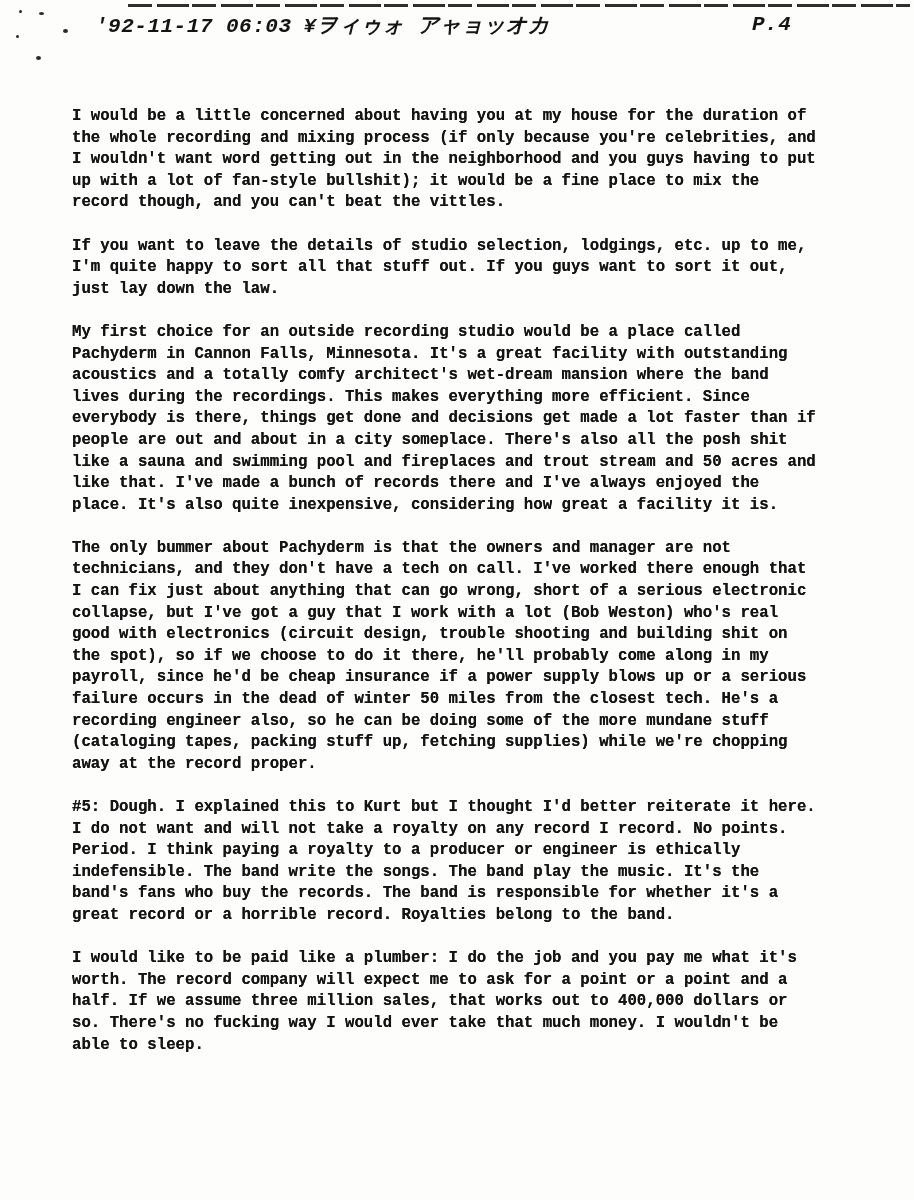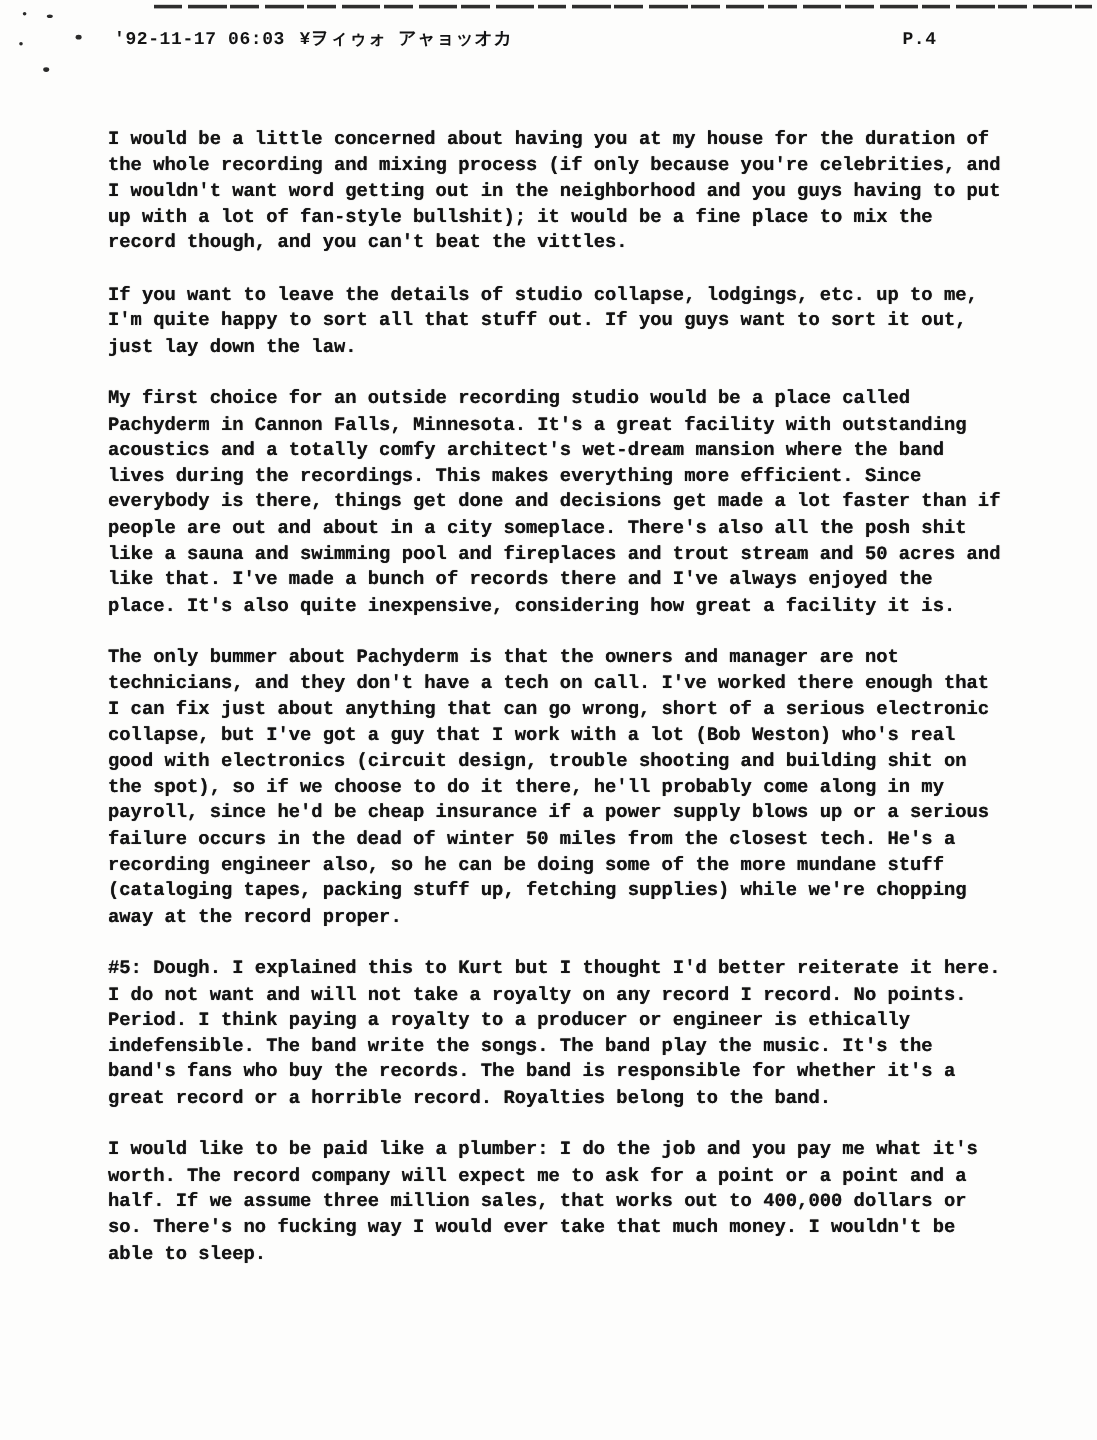--- a/index.html
+++ b/index.html
@@ -26,28 +26,29 @@
     background:
       repeating-linear-gradient(90deg,
         #1c1c1c 0px, #1c1c1c 24px,
         rgba(0,0,0,0) 24px, rgba(0,0,0,0) 29px,
         #1c1c1c 29px, #1c1c1c 61px,
         rgba(0,0,0,0) 61px, rgba(0,0,0,0) 64px);
     opacity: 0.92;
   }
   .fax-header-row {
     position: absolute;
-    top: 23px;
+    top: 11px;
     left: 0;
     width: 100%;
     height: 22px;
-    font-size: 15px;
+    font-size: 21px;
     font-weight: 700;
     letter-spacing: 0.5px;
     white-space: nowrap;
+    font-style: italic;
   }
   .fax-id-group {
     position: absolute;
     left: 95px;
     top: 0;
   }
   .fax-station {
     margin-left: 12px;
   }
   .fax-page-num {
@@ -62,21 +63,21 @@
     border-radius: 50%;
   }
   .sp1 { left: 19px; top: 10px; width: 3px; height: 3px; }
   .sp2 { left: 39px; top: 12px; width: 5px; height: 3px; }
   .sp3 { left: 16px; top: 35px; width: 3px; height: 3px; }
   .sp4 { left: 63px; top: 29px; width: 5px; height: 4px; }
   .sp5 { left: 36px; top: 56px; width: 5px; height: 4px; }
   
   .letter {
     position: absolute;
-    left: 90px;
+    left: 72px;
     top: 106px;
     width: 766px;
     font-size: 15.7px;
     line-height: 21.6px;
     font-weight: 700;
     text-shadow: 0 0 0.6px rgba(10,10,10,0.85);
   }
   .letter p {
     margin: 0 0 21.6px 0;
     white-space: pre-wrap;
@@ -100,21 +101,21 @@
     </span>
     <span class="fax-page-num">P.4</span>
   </div>
 
   <div class="letter">
     <p>I would be a little concerned about having you at my house for the duration of
 the whole recording and mixing process (if only because you're celebrities, and
 I wouldn't want word getting out in the neighborhood and you guys having to put
 up with a lot of fan-style bullshit); it would be a fine place to mix the
 record though, and you can't beat the vittles.</p>
-    <p>If you want to leave the details of studio collapse, lodgings, etc. up to me,
+    <p>If you want to leave the details of studio selection, lodgings, etc. up to me,
 I'm quite happy to sort all that stuff out. If you guys want to sort it out,
 just lay down the law.</p>
     <p>My first choice for an outside recording studio would be a place called
 Pachyderm in Cannon Falls, Minnesota. It's a great facility with outstanding
 acoustics and a totally comfy architect's wet-dream mansion where the band
 lives during the recordings. This makes everything more efficient. Since
 everybody is there, things get done and decisions get made a lot faster than if
 people are out and about in a city someplace. There's also all the posh shit
 like a sauna and swimming pool and fireplaces and trout stream and 50 acres and
 like that. I've made a bunch of records there and I've always enjoyed the

